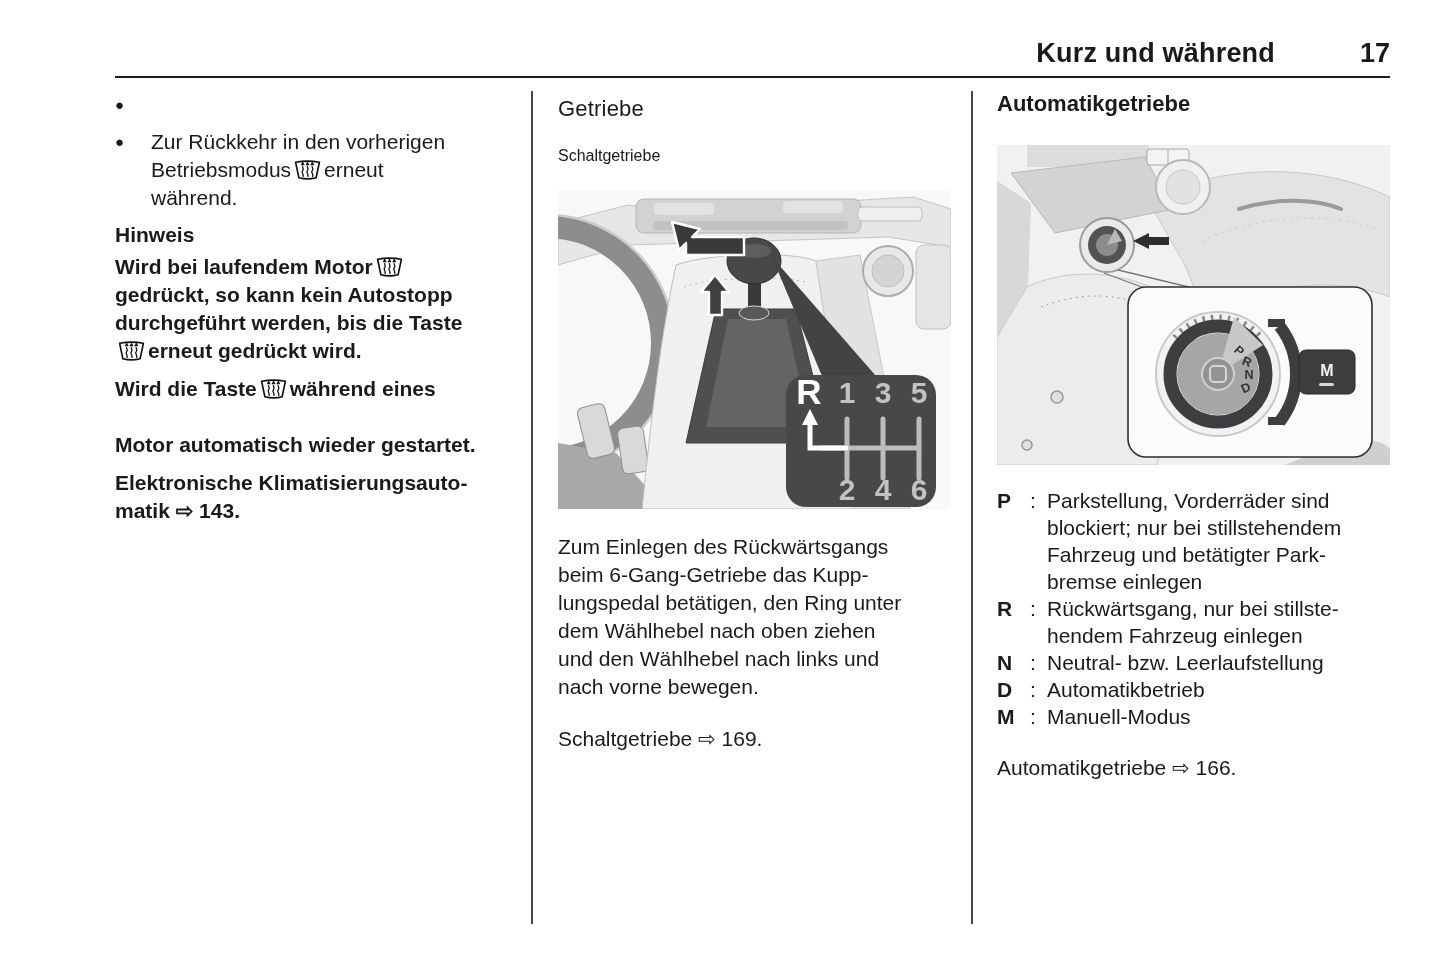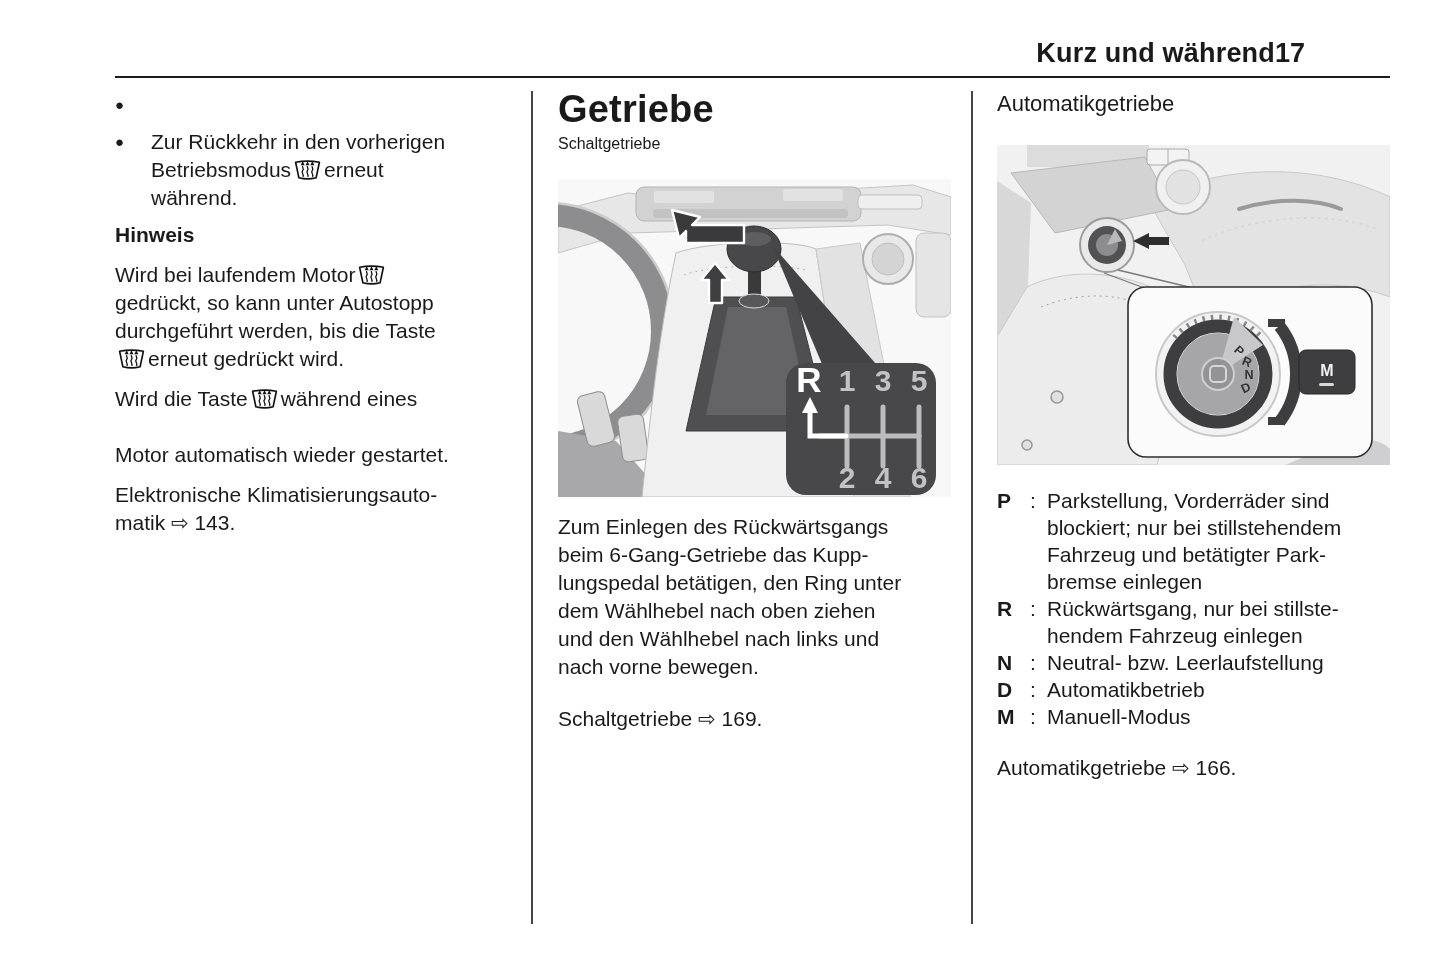--- a/index.html
+++ b/index.html
@@ -4,42 +4,42 @@
 <style>
   html,body{margin:0;padding:0;background:#fff;}
   body{
     width:1445px;height:965px;position:relative;overflow:hidden;
     font-family:"Liberation Sans",sans-serif;color:#1a1a1a;
     -webkit-font-smoothing:antialiased;
   }
   
   .header{margin:38px 55px 0 115px;display:flex;justify-content:flex-end;align-items:baseline;}
   .header-title{font-size:27px;font-weight:bold;letter-spacing:.2px;}
-  .header-pagenum{font-size:27px;font-weight:bold;width:115px;}
+  .header-pagenum{font-size:27px;font-weight:bold;width:115px;text-align:right;}
   .header-rule{margin:7px 0 0 115px;width:1275px;height:2px;background:#1c1c1c;}
   
   .columns{margin:13px 0 0 115px;display:flex;align-items:flex-start;}
   .vdiv{width:2px;background:#464646;height:833px;flex:none;}
   .col{font-size:21px;line-height:28px;}
   .col-left{width:416px;flex:none;padding-right:10px;box-sizing:border-box;}
   .col-mid{width:438px;flex:none;padding:0 20px 0 25px;box-sizing:border-box;}
   .col-right{width:417px;flex:none;padding-left:24px;box-sizing:border-box;}
   .prelines{white-space:pre-line;}
   
   .bullet{display:flex;margin-bottom:9px;}
   .bullet-marker{width:36px;flex:none;font-size:15px;line-height:28px;}
-  .para{margin:12px 0 10px 0;}
+  .para{margin:4px 0 10px 0;font-weight:bold;}
   .note-title{font-weight:bold;}
   .ws-icon{width:29px;height:23px;vertical-align:-4px;margin:0 2px;}
   
-  .h-chapter{font-size:38px;line-height:36px;font-weight:bold;margin:0 0 4px 0;letter-spacing:.2px;}
+  .h-chapter{font-size:22px;line-height:36px;font-weight:normal;margin:0 0 16px 0;letter-spacing:.2px;}
   .h-section{font-size:16px;line-height:26px;font-weight:normal;margin:0 0 22px 0;}
-  .h-section-right{font-size:22px;line-height:26px;font-weight:normal;margin:0 0 28px 0;}
+  .h-section-right{font-size:22px;line-height:26px;font-weight:bold;margin:0 0 28px 0;}
   .figure{display:block;}
-  .mid-para{margin-top:16px;}
+  .mid-para{margin-top:24px;}
   .ref-line{margin-top:24px;}
   
   .gear-table{margin-top:22px;display:grid;grid-template-columns:33px 17px 1fr;font-size:21px;line-height:27px;}
   .gear-key{font-weight:bold;}
   .gear-colon{}
   svg text{font-family:"Liberation Sans",sans-serif;}
 </style>
 </head>
 <body>
 
@@ -89,21 +89,21 @@
         <span>während.</span>
       </span>
     </div>
 
     <div class="note-title">Hinweis</div>
 
     <div class="para">
       <span>Wird bei laufendem Motor</span><svg class="ws-icon">
           <use href="#ico-demist"></use>
         </svg><br>
-      <span>gedrückt, so kann unter Autostopp</span><br>
+      <span>gedrückt, so kann kein Autostopp</span><br>
       <span>durchgeführt werden, bis die Taste</span><br>
       <svg class="ws-icon">
           <use href="#ico-demist"></use>
         </svg><span>erneut gedrückt wird.</span>
     </div>
 
     <div class="para">
       <span>Wird die Taste</span><svg class="ws-icon">
           <use href="#ico-demist"></use>
         </svg><span>während eines</span><br>

